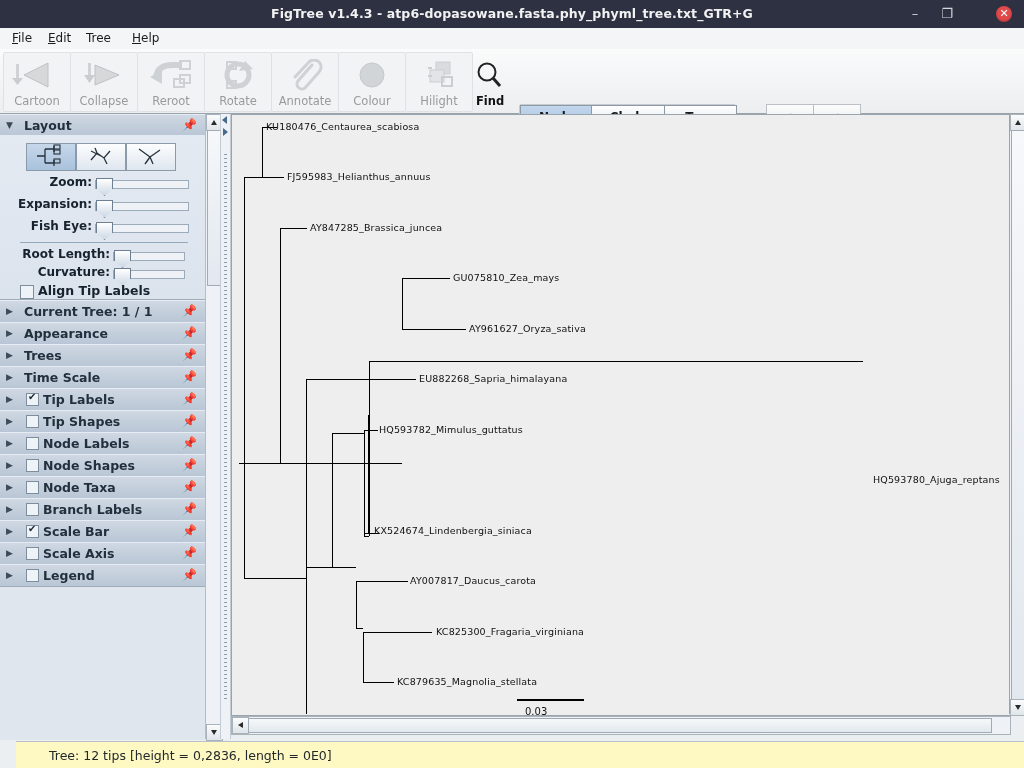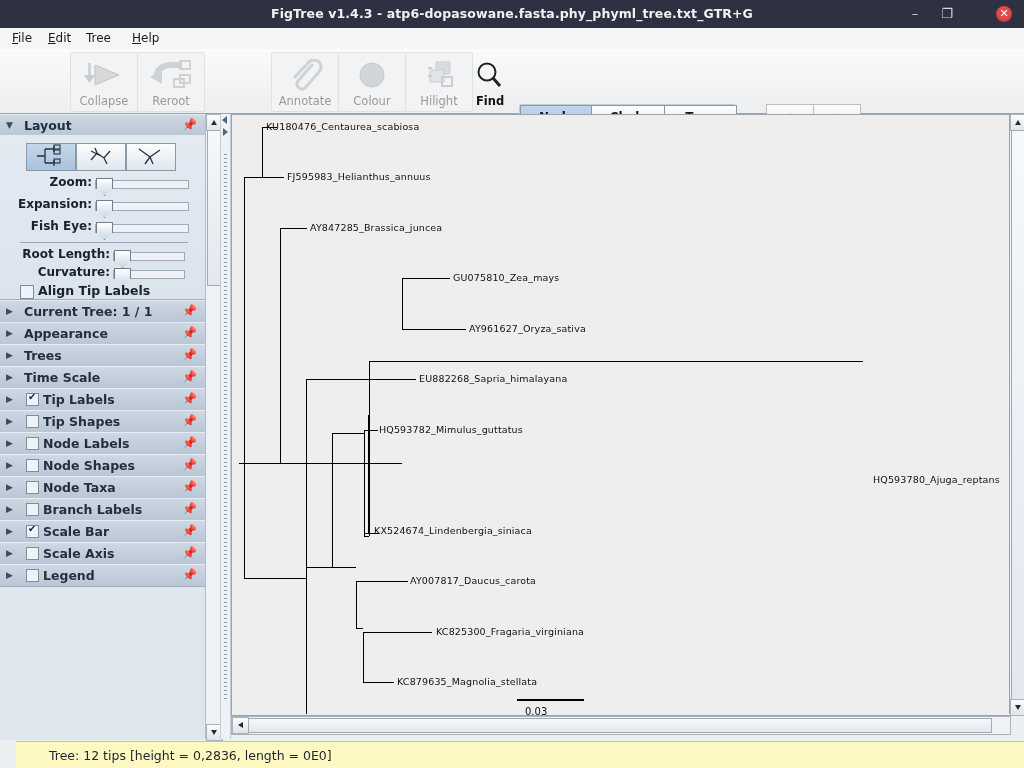--- a/index.html
+++ b/index.html
@@ -163,20 +163,30 @@
 
   <div class="menubar">
     <div class="menuitem" style="left:8px"><u>F</u><span>ile</span></div>
     <div class="menuitem" style="left:44px"><u>E</u><span>dit</span></div>
     <div class="menuitem" style="left:82px"><span>Tree</span></div>
     <div class="menuitem" style="left:128px"><u>H</u><span>elp</span></div>
   </div>
 
   <div class="toolbar">
 
+    <div class="tbtn" style="left:3px">
+      <div class="ic">
+        <svg width="66" height="32" viewBox="0 0 66 32">
+          <polygon points="44,4 44,28 20,16" fill="#d6d8da" stroke="#bfc2c5"></polygon>
+          <rect x="12" y="5" width="3" height="16" fill="#d0d3d6"></rect>
+          <polygon points="8,19 19,19 13.5,26" fill="#c9ccd0"></polygon>
+        </svg>
+      </div>
+      <div class="lb">Cartoon</div>
+    </div>
 
     <div class="tbtn" style="left:70px">
       <div class="ic">
         <svg width="66" height="32" viewBox="0 0 66 32">
           <polygon points="24,6 48,16 24,26" fill="#d6d8da" stroke="#bfc2c5"></polygon>
           <rect x="17" y="4" width="3" height="14" fill="#d0d3d6"></rect>
           <polygon points="13,16 24,16 18.5,24" fill="#c9ccd0"></polygon>
         </svg>
       </div>
       <div class="lb">Collapse</div>
@@ -188,20 +198,31 @@
           <path d="M18 18 Q20 6 34 6 L44 6" fill="none" stroke="#cfd2d5" stroke-width="6"></path>
           <polygon points="12,18 24,11 24,25" fill="#cfd2d5"></polygon>
           <rect x="42" y="2" width="10" height="8" fill="none" stroke="#cfd2d5" stroke-width="2"></rect>
           <rect x="42" y="16" width="10" height="8" fill="none" stroke="#cfd2d5" stroke-width="2"></rect>
           <rect x="36" y="20" width="10" height="8" fill="none" stroke="#cfd2d5" stroke-width="2"></rect>
         </svg>
       </div>
       <div class="lb">Reroot</div>
     </div>
 
+    <div class="tbtn" style="left:204px">
+      <div class="ic">
+        <svg width="66" height="32" viewBox="0 0 66 32">
+          <circle cx="33" cy="16" r="11" fill="none" stroke="#cfd2d5" stroke-width="5"></circle>
+          <polygon points="40,2 48,10 34,12" fill="#cfd2d5"></polygon>
+          <rect x="22" y="3" width="9" height="7" fill="none" stroke="#cfd2d5" stroke-width="2"></rect>
+          <rect x="22" y="22" width="9" height="7" fill="none" stroke="#cfd2d5" stroke-width="2"></rect>
+        </svg>
+      </div>
+      <div class="lb">Rotate</div>
+    </div>
 
     <div class="tbtn" style="left:271px">
       <div class="ic">
         <svg width="66" height="32" viewBox="0 0 66 32">
           <path d="M40 6 L26 22 a5 5 0 0 0 7 7 L47 13 a7 7 0 0 0 -10 -10 L23 18" fill="none" stroke="#cfd2d5" stroke-width="3" stroke-linecap="round"></path>
         </svg>
       </div>
       <div class="lb">Annotate</div>
     </div>
 

